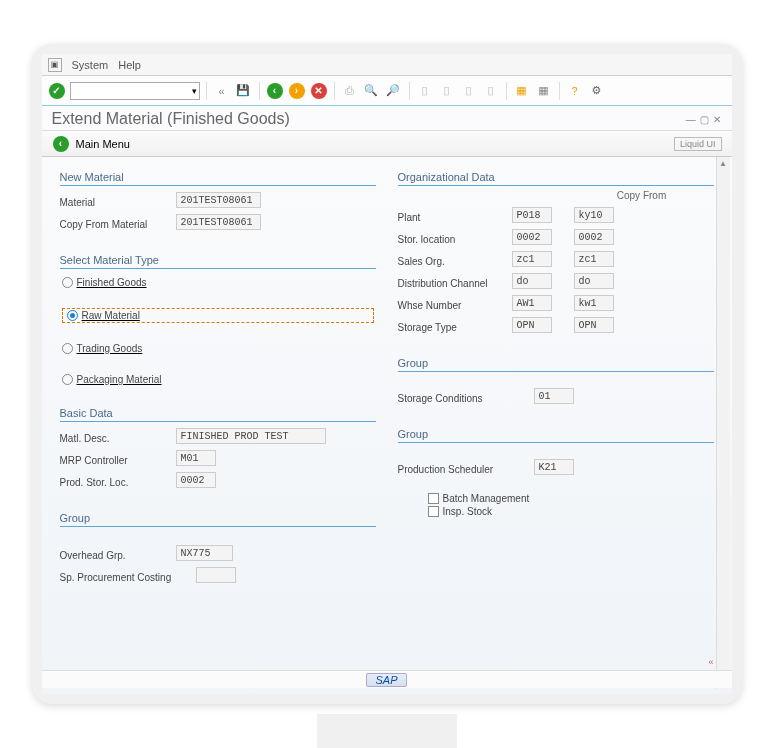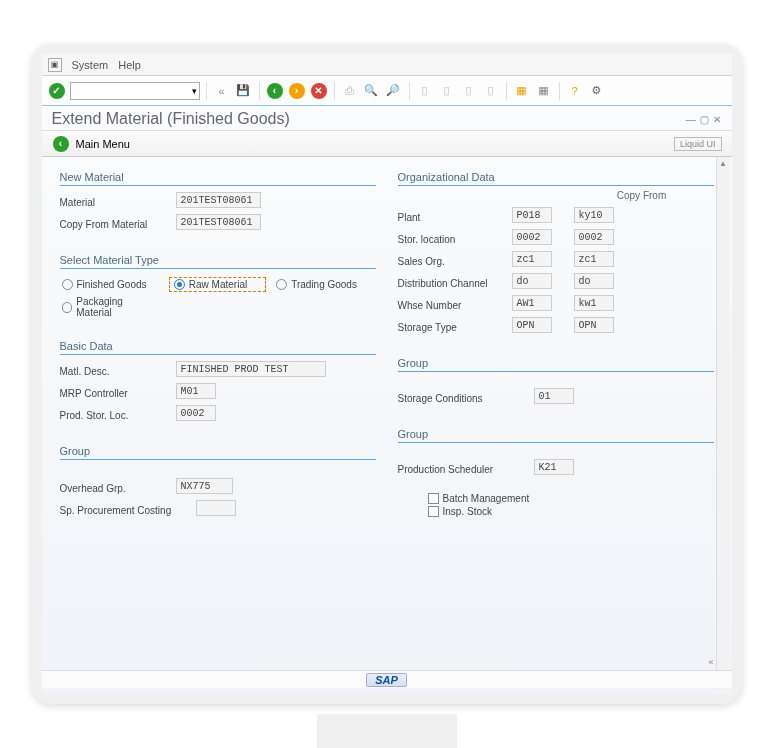--- a/index.html
+++ b/index.html
@@ -171,23 +171,24 @@
     content: ''; position: absolute;
     width: 5px; height: 5px; border-radius: 50%;
     background: #1e7fd6; top: 2px; left: 2px;
   }
   .focus-bracket {
     border: 1px dashed #d77a00;
     padding: 1px 4px;
   }
   .radio-grid {
     display: grid;
-    grid-template-columns: 1fr 1fr 1fr;
-    gap: 4px 10px;
+    grid-template-columns: 1fr;
+    gap: 20px 10px;
     padding: 4px 2px;
+    text-decoration: underline;
   }
   .copy-header {
     font-size: 10px; color: #666;
     text-align: center;
     margin-left: 172px;
     margin-bottom: 3px;
   }
   .checkbox-row {
     display: flex; align-items: center; gap: 4px;
     font-size: 10px; color: #444;
@@ -199,21 +200,21 @@
   .statusbar {
     position: absolute;
     bottom: 6px;
     left: 0; right: 0;
     height: 18px;
     border-top: 1px solid #ddd;
     background: #fbfbfb;
     display: flex; align-items: center; justify-content: center;
   }
   .sap-logo {
-    font-weight: bold; font-style: italic;
+    font-weight: normal; font-style: italic;
     font-size: 11px;
     color: #0a4f9e;
     padding: 0 8px;
     border: 1px solid #aac;
     border-radius: 2px;
     background: linear-gradient(#e8eef8,#d3dff0);
   }
   .collapse-handle {
     position: absolute;
     right: 18px; bottom: 22px;

